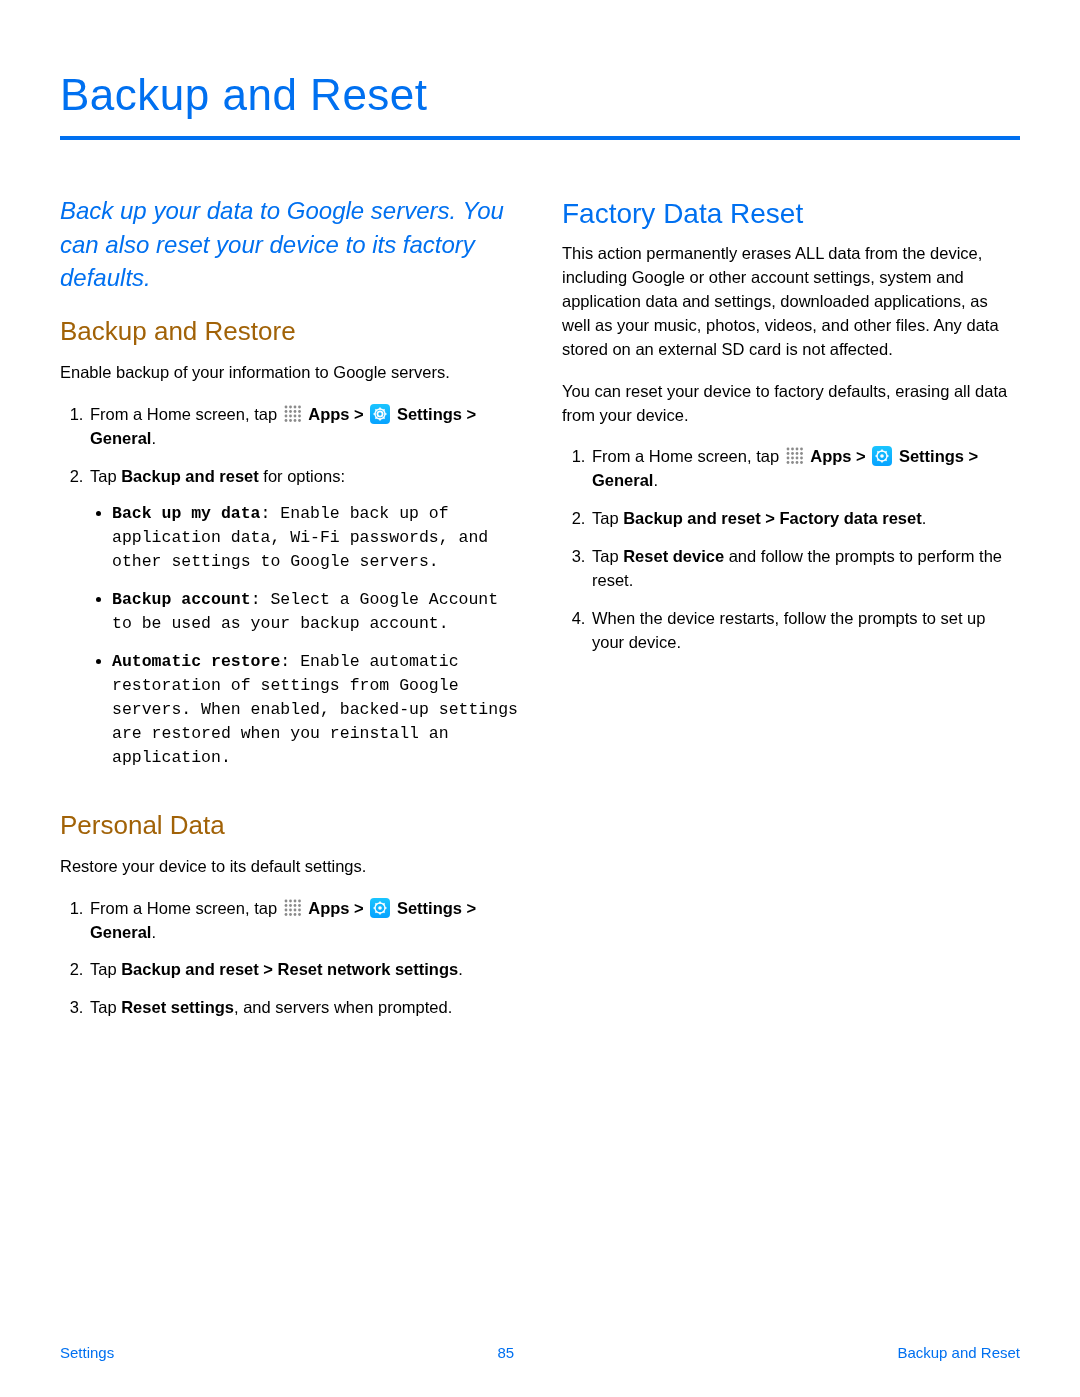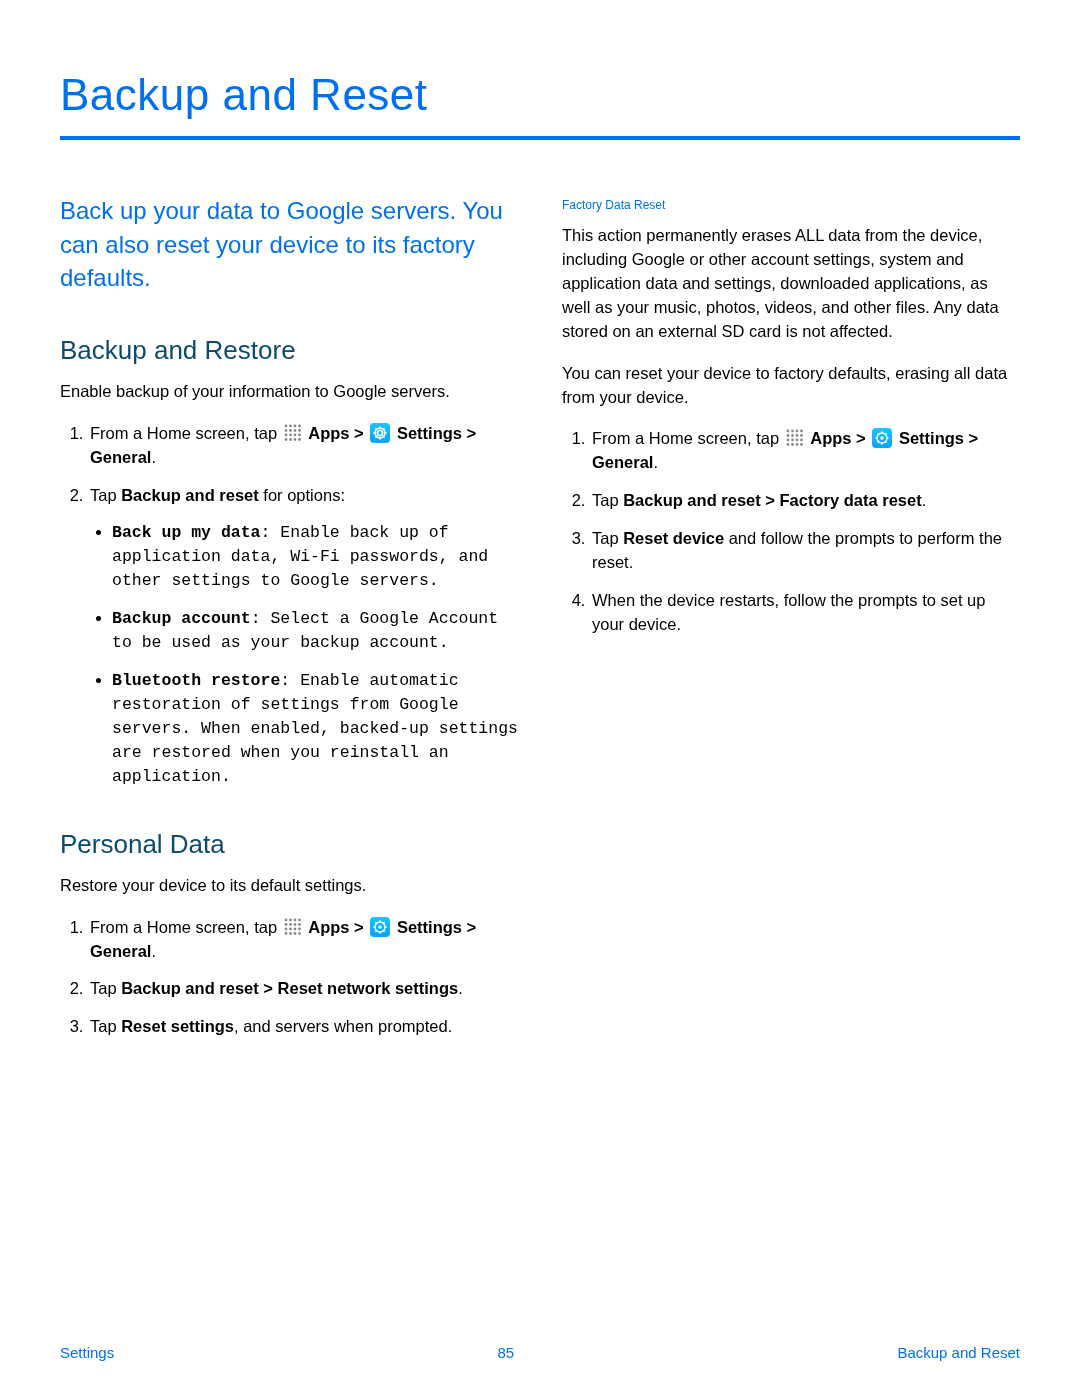--- a/index.html
+++ b/index.html
@@ -28,34 +28,35 @@
     }
     .columns {
       display: flex;
       gap: 44px;
     }
     .col {
       flex: 1;
       min-width: 0;
     }
     .intro {
+      font-style: italic;
       color: #0070f0;
       font-size: 24px;
       line-height: 1.4;
-      margin-bottom: 40px;
+      margin-bottom: 21px;
     }
     .h2 {
-      color: #0c4a6e;
+      color: #a16207;
       font-size: 26px;
       font-weight: 400;
       margin-bottom: 14px;
     }
     .h3 {
       color: #0070f0;
-      font-size: 12px;
+      font-size: 28px;
       font-weight: 400;
       margin-bottom: 12px;
       margin-top: 4px;
     }
     p.body {
       font-size: 16.5px;
       line-height: 1.45;
       margin-bottom: 18px;
     }
     ol {
@@ -170,21 +171,21 @@
                     <line x1="12.6" y1="3.4" x2="11.2" y2="4.8"></line>
                     <line x1="4.8" y1="11.2" x2="3.4" y2="12.6"></line>
                   </g>
                 </svg></span> <strong>Settings</strong><strong> &gt; General</strong><span>.</span>
           </li>
           <li>
             <span>Tap </span><strong>Backup and reset</strong><span> for options:</span>
             <ul class="bullets">
               <li><strong>Back up my data</strong><span>: Enable back up of application data, Wi-Fi passwords, and other settings to Google servers.</span></li>
               <li><strong>Backup account</strong><span>: Select a Google Account to be used as your backup account.</span></li>
-              <li><strong>Bluetooth restore</strong><span>: Enable automatic restoration of settings from Google servers. When enabled, backed-up settings are restored when you reinstall an application.</span></li>
+              <li><strong>Automatic restore</strong><span>: Enable automatic restoration of settings from Google servers. When enabled, backed-up settings are restored when you reinstall an application.</span></li>
             </ul>
           </li>
         </ol>
       </div>
 
       <div class="section-gap">
         <h2 class="h2">Personal Data</h2>
         <p class="body">Restore your device to its default settings.</p>
 
         <ol>

